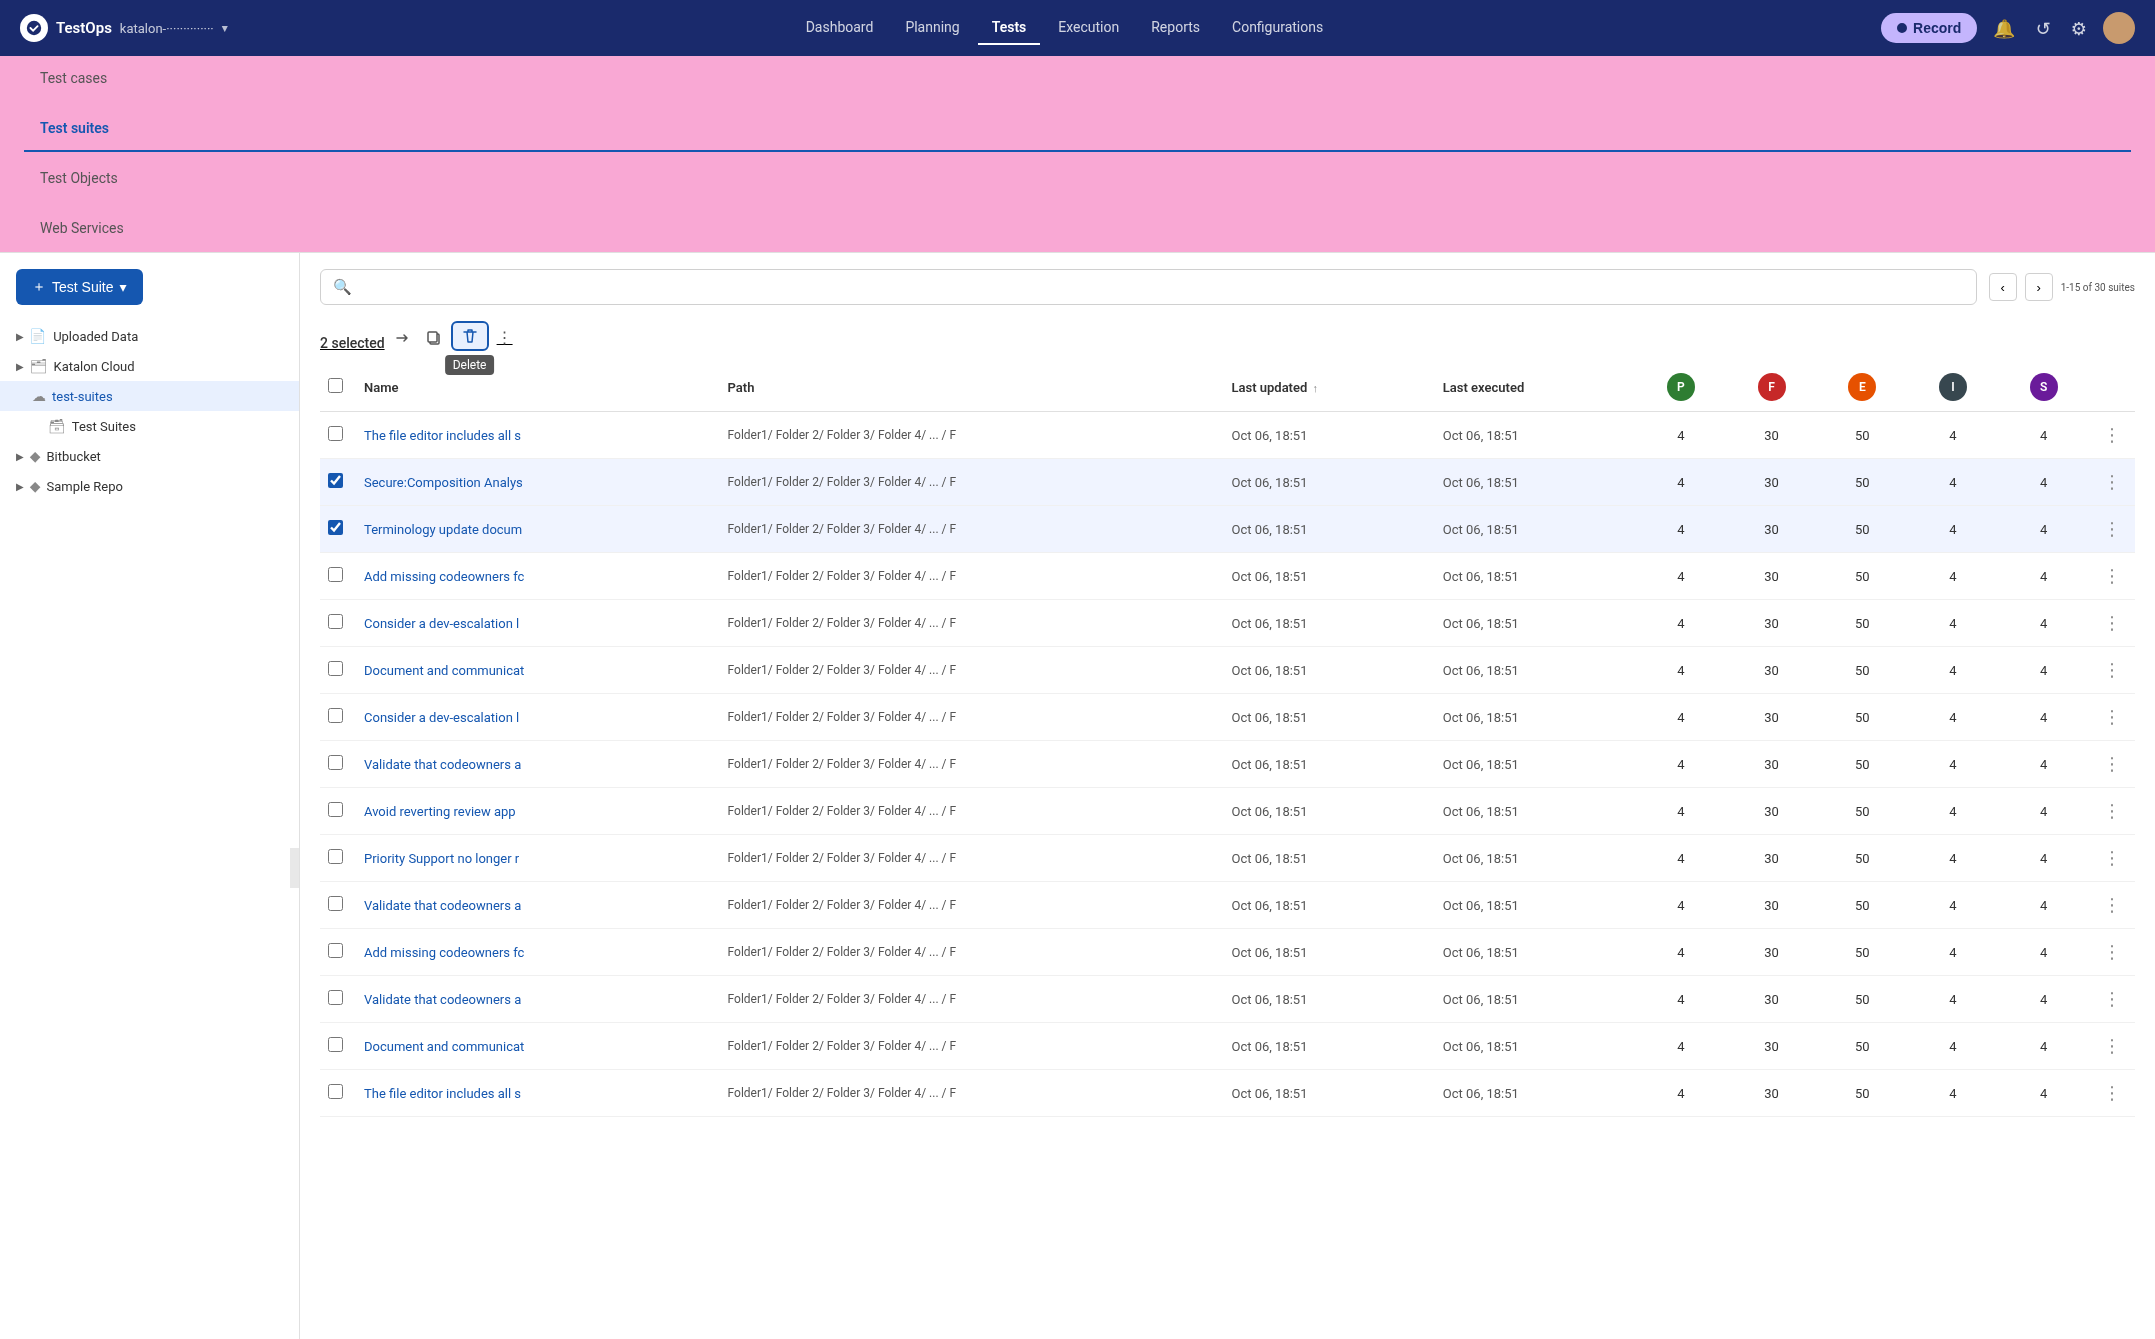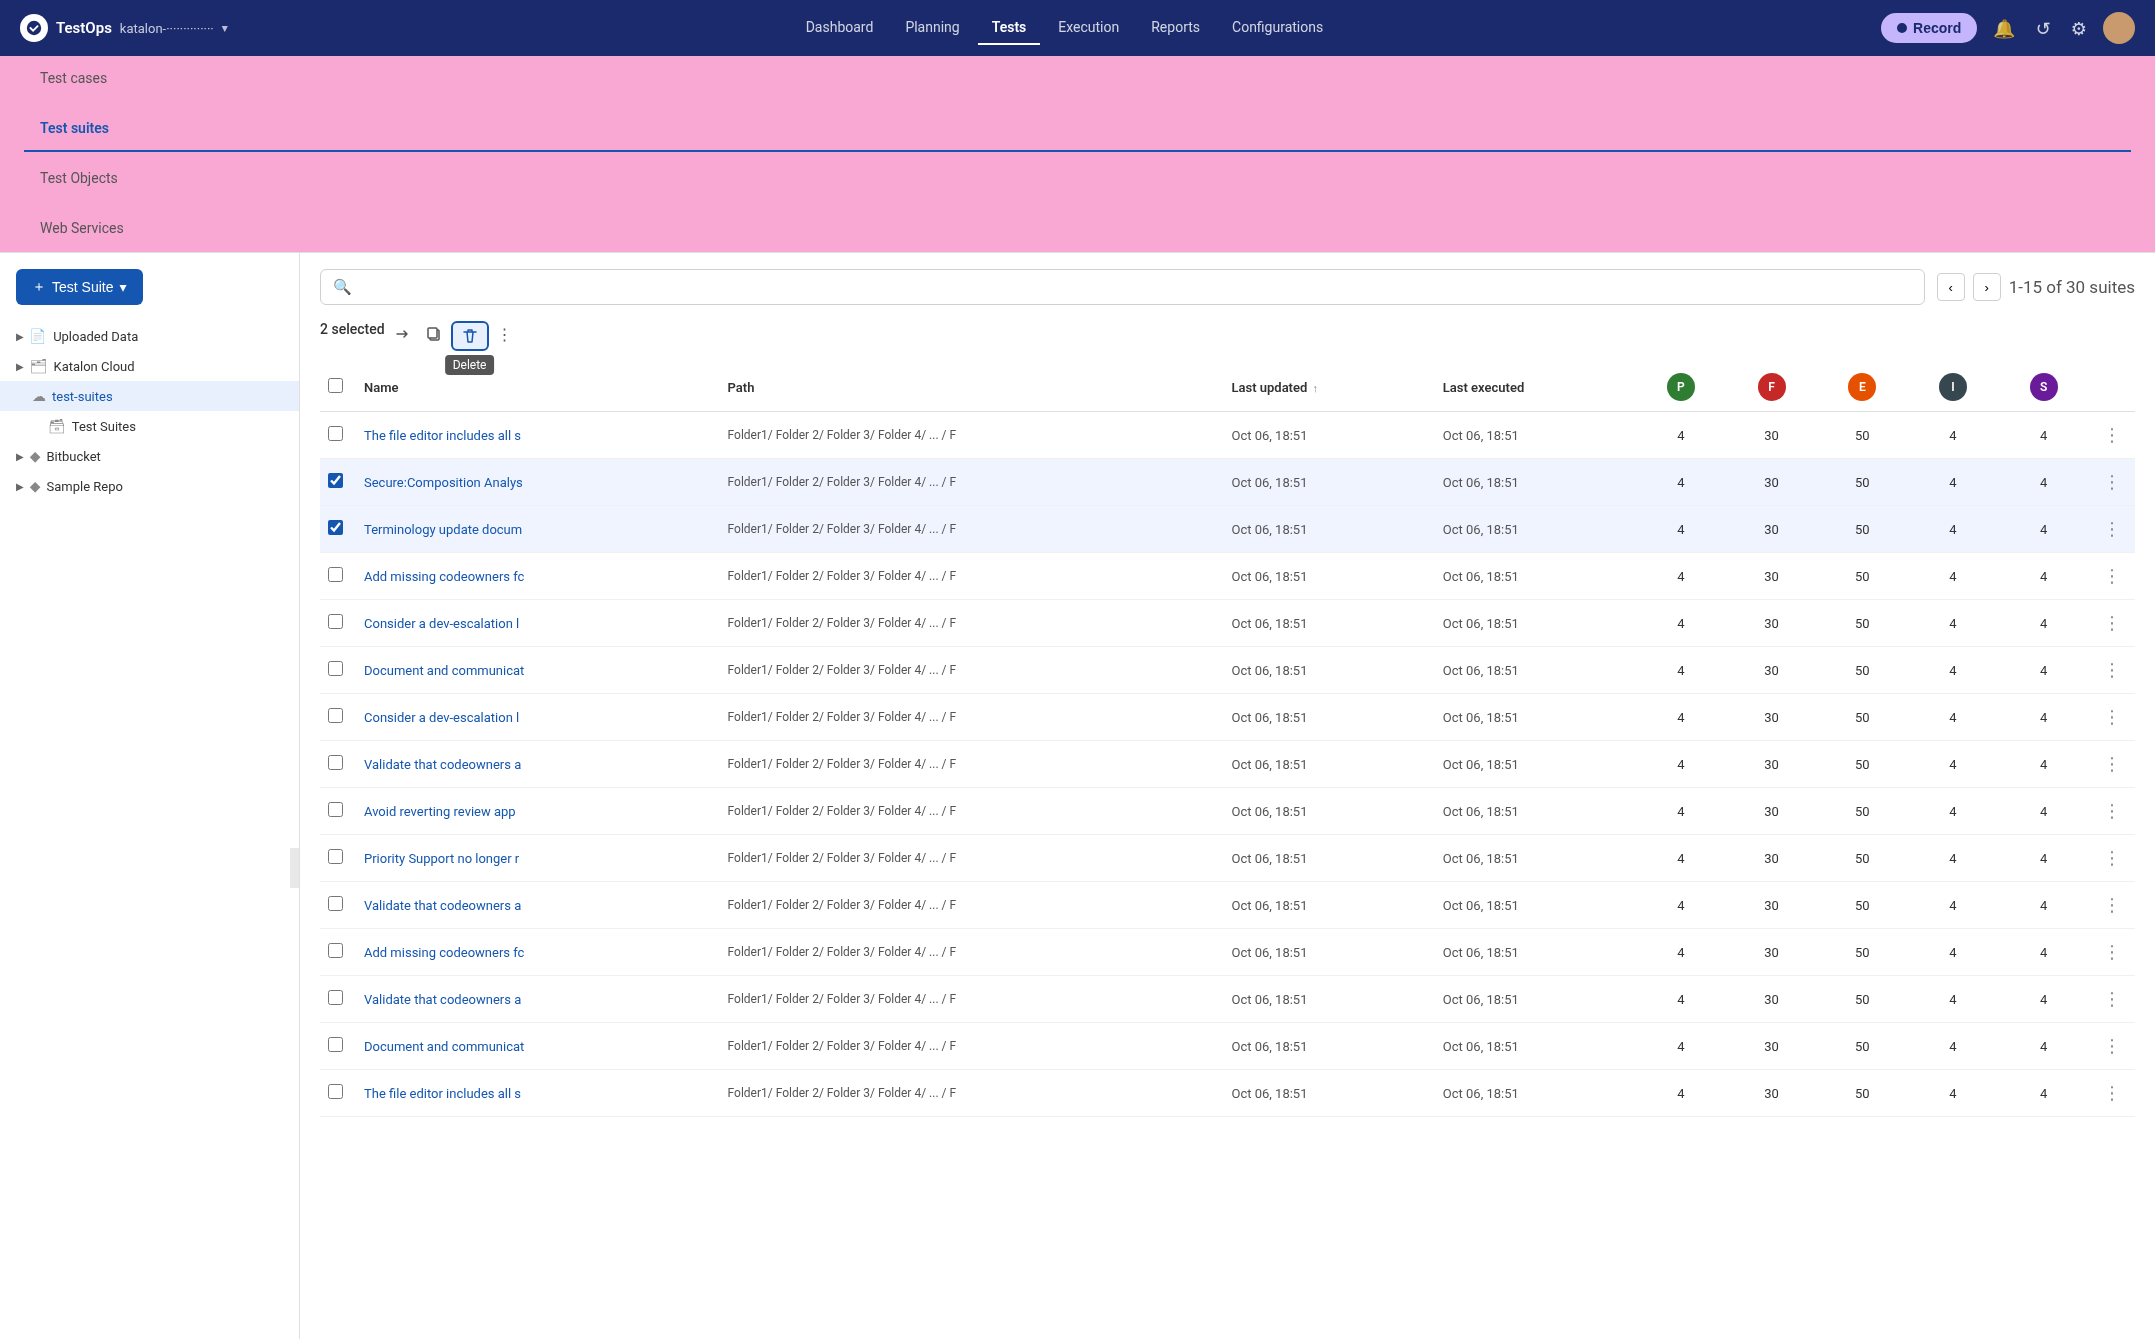--- a/index.html
+++ b/index.html
@@ -207,27 +207,28 @@
     }
     .page-btn {
       background: none;
       border: 1px solid #d0d0d0;
       border-radius: 4px;
       width: 28px; height: 28px;
       cursor: pointer;
       font-size: 13px;
       display: flex; align-items: center; justify-content: center;
     }
-    .page-info { font-size: 17px; color: #555; white-space: nowrap; }
+    .page-info { font-size: 10px; color: #555; white-space: nowrap; }
 
     .action-row {
       display: flex;
-      align-items: flex-start;
+      align-items: flex-end;
       gap: 2px;
       padding: 4px 0;
+      text-decoration: underline;
     }
     .selected-count { font-size: 14px; color: #333; font-weight: 500; }
     .action-btn {
       background: none;
       border: none;
       cursor: pointer;
       padding: 4px 6px;
       border-radius: 4px;
       font-size: 16px;
       color: #555;

